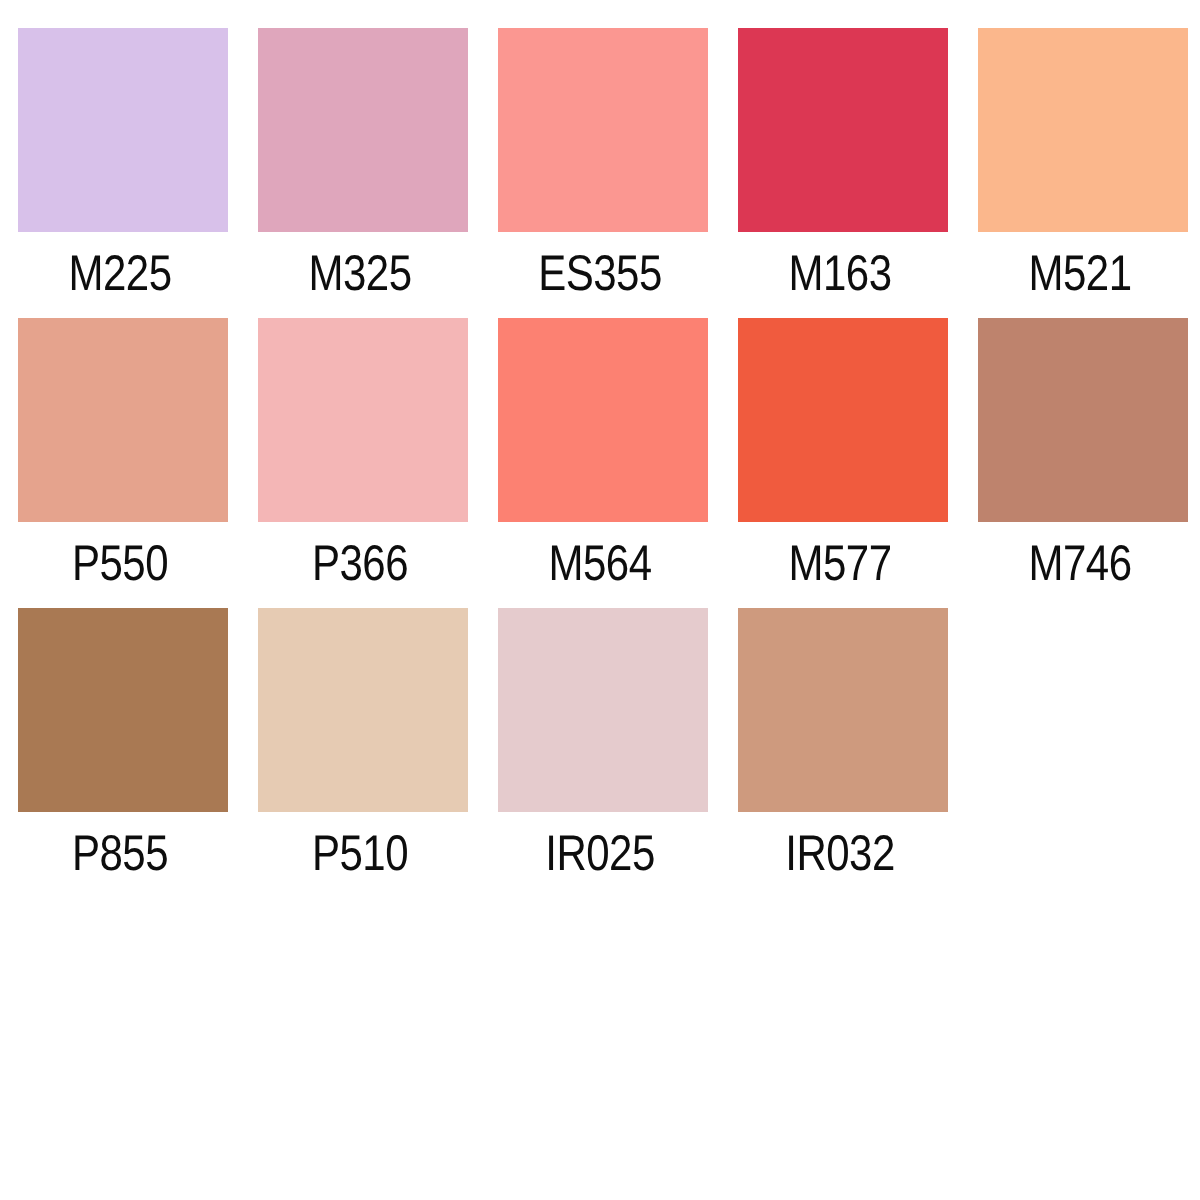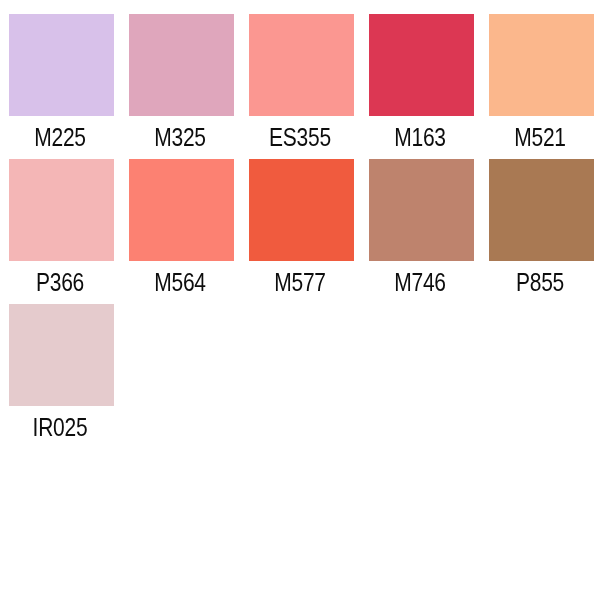--- a/index.html
+++ b/index.html
@@ -78,42 +78,54 @@
     </div>
     <div class="swatch-cell">
       <div class="swatch-chip" title="M163" style="background-color: rgb(220, 55, 83);"></div>
       <div class="swatch-label">M163</div>
     </div>
     <div class="swatch-cell">
       <div class="swatch-chip" title="M521" style="background-color: rgb(251, 183, 140);"></div>
       <div class="swatch-label">M521</div>
     </div>
     <div class="swatch-cell">
+      <div class="swatch-chip" title="P550" style="background-color: rgb(229, 163, 141);"></div>
+      <div class="swatch-label">P550</div>
+    </div>
+    <div class="swatch-cell">
       <div class="swatch-chip" title="P366" style="background-color: rgb(244, 182, 182);"></div>
       <div class="swatch-label">P366</div>
     </div>
     <div class="swatch-cell">
       <div class="swatch-chip" title="M564" style="background-color: rgb(252, 129, 114);"></div>
       <div class="swatch-label">M564</div>
     </div>
     <div class="swatch-cell">
       <div class="swatch-chip" title="M577" style="background-color: rgb(240, 91, 62);"></div>
       <div class="swatch-label">M577</div>
     </div>
     <div class="swatch-cell">
       <div class="swatch-chip" title="M746" style="background-color: rgb(190, 131, 109);"></div>
       <div class="swatch-label">M746</div>
     </div>
     <div class="swatch-cell">
       <div class="swatch-chip" title="P855" style="background-color: rgb(169, 121, 83);"></div>
       <div class="swatch-label">P855</div>
     </div>
     <div class="swatch-cell">
+      <div class="swatch-chip" title="P510" style="background-color: rgb(230, 203, 179);"></div>
+      <div class="swatch-label">P510</div>
+    </div>
+    <div class="swatch-cell">
       <div class="swatch-chip" title="IR025" style="background-color: rgb(229, 203, 205);"></div>
       <div class="swatch-label">IR025</div>
+    </div>
+    <div class="swatch-cell">
+      <div class="swatch-chip" title="IR032" style="background-color: rgb(206, 154, 126);"></div>
+      <div class="swatch-label">IR032</div>
     </div>
     <div class="swatch-cell empty">
       <div class="swatch-chip"></div>
       <div class="swatch-label"></div>
     </div>
     <div class="swatch-cell empty">
       <div class="swatch-chip"></div>
       <div class="swatch-label"></div>
     </div>
   </div>

